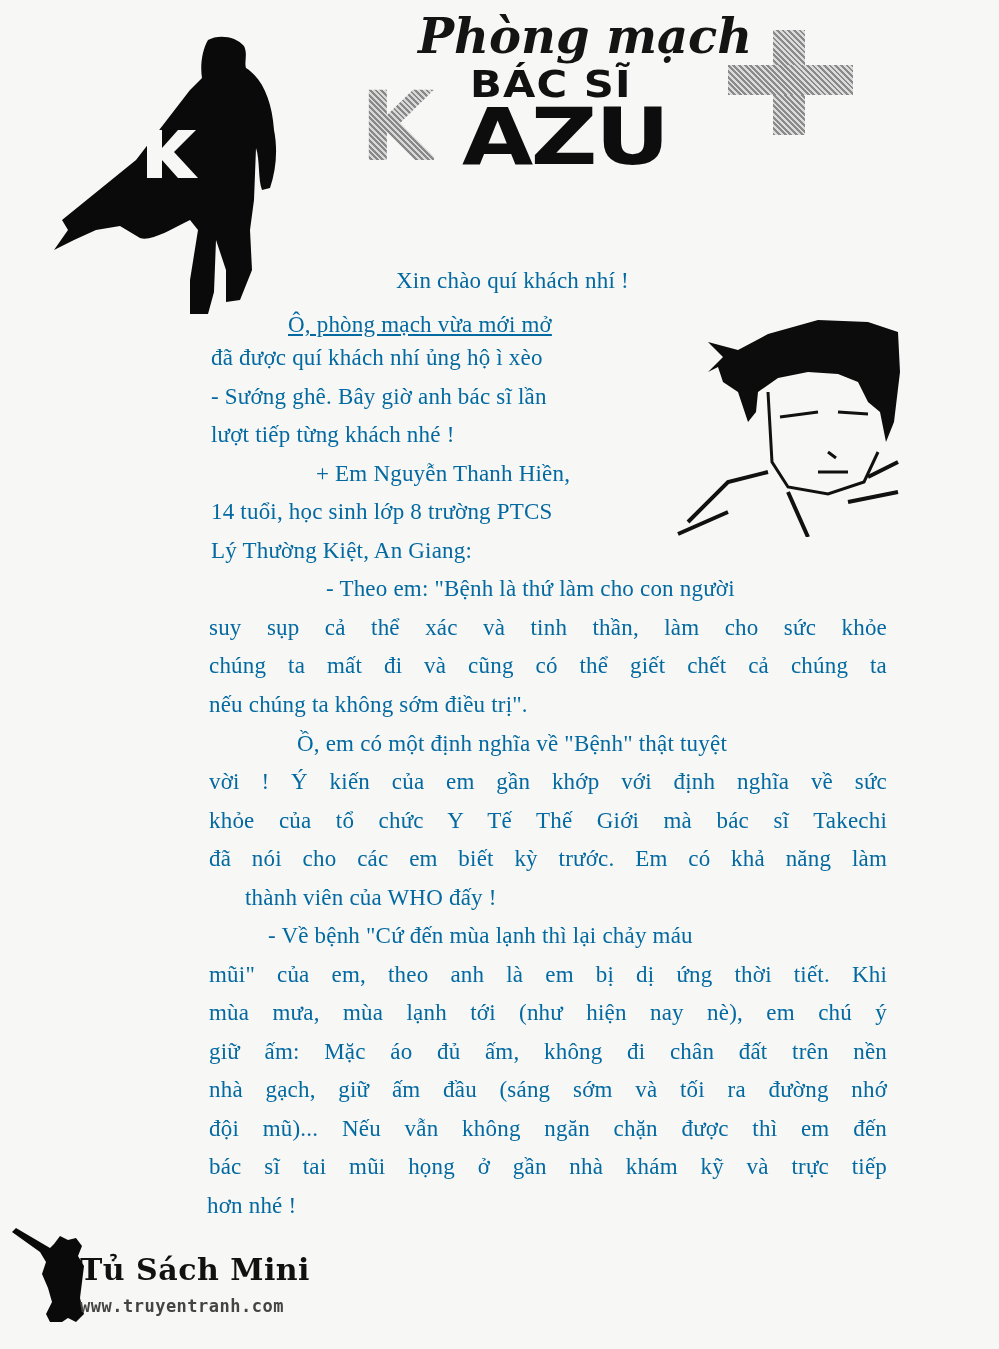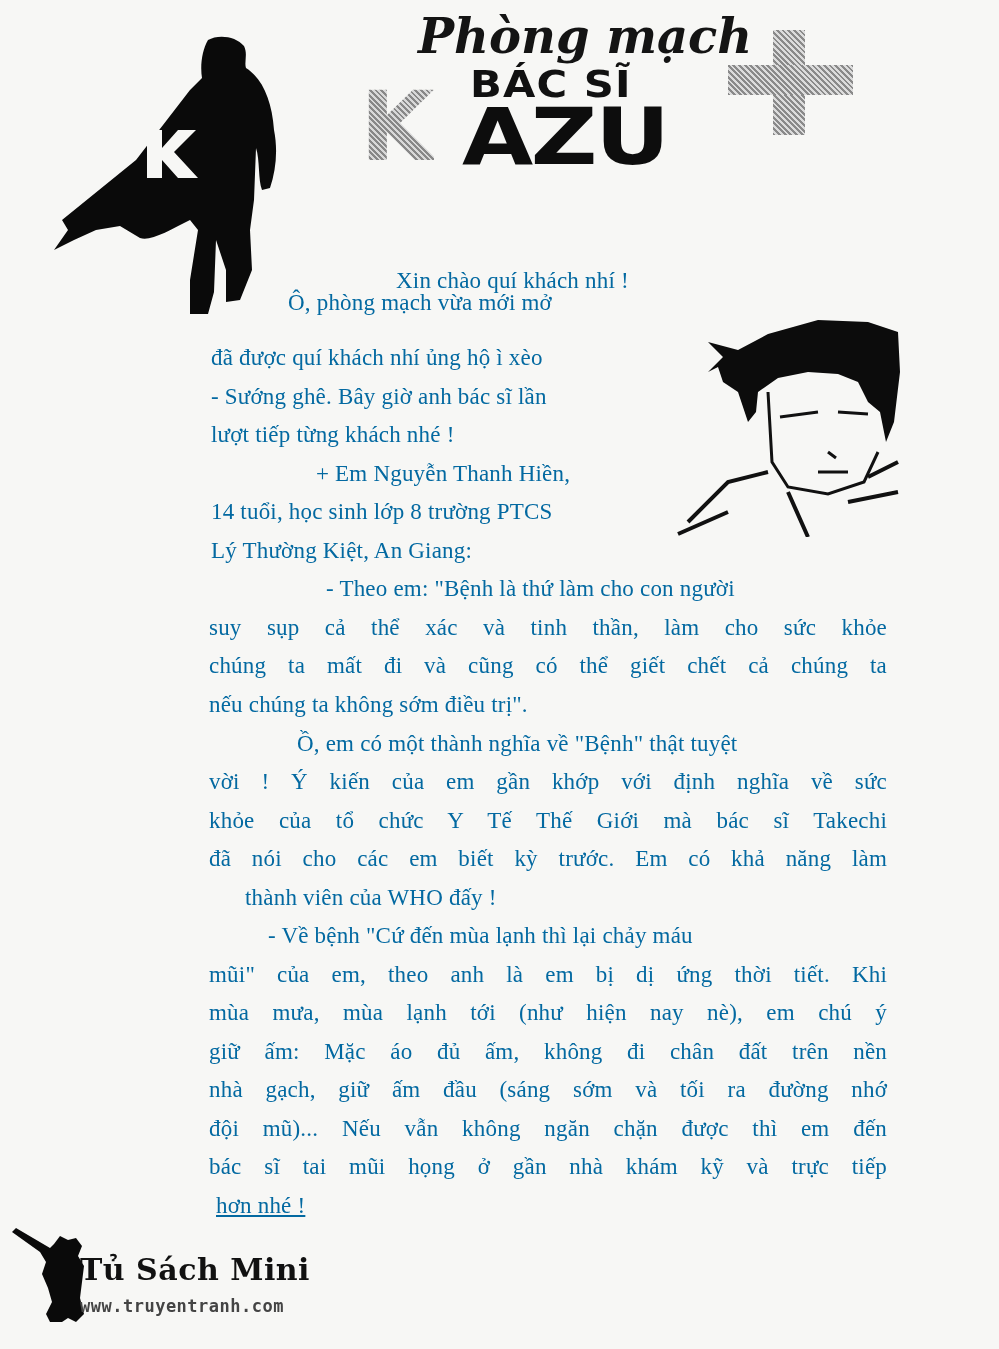--- a/index.html
+++ b/index.html
@@ -91,43 +91,43 @@
 </svg>
 
 <svg class="abs portrait" viewBox="0 0 240 225">
   <path fill="#0c0c0c" d="M40 30 L70 38 L100 22 L150 8 L200 10 L230 20 L232 60 L226 110 L218 130 L212 100 L200 90 L190 70 L170 62 L140 60 L110 66 L90 80 L88 100 L80 110 L70 80 L55 70 L50 55 L40 60 L55 45 Z"></path>
   <path fill="none" stroke="#111" stroke-width="3" d="M112 105 L150 100 M170 100 L200 102 M160 140 L168 146 M150 160 L180 160 M100 80 L104 150 L120 175 L160 182 L196 170 L210 140"></path>
   <path fill="none" stroke="#111" stroke-width="4" d="M20 210 L60 170 L100 160 M120 180 L140 225 M200 165 L230 150 M180 190 L230 180 M10 222 L60 200"></path>
 </svg>
 
 <div>
   <div class="textline" style="left:396px; top:268px;">Xin chào quí khách nhí !</div>
-  <div class="textline" style="left:288px; top:290px;">Ô, phòng mạch vừa mới mở</div>
+  <div class="textline" style="left:288px; top:312px;text-decoration:underline;">Ô, phòng mạch vừa mới mở</div>
   <div class="textline" style="left:211px; top:345px;">đã được quí khách nhí ủng hộ ì xèo</div>
   <div class="textline" style="left:211px; top:384px;">- Sướng ghê. Bây giờ anh bác sĩ lần</div>
   <div class="textline" style="left:211px; top:422px;">lượt tiếp từng khách nhé !</div>
   <div class="textline" style="left:316px; top:461px;">+ Em Nguyễn Thanh Hiền,</div>
   <div class="textline" style="left:211px; top:499px;text-align:right;">14 tuổi, học sinh lớp 8 trường PTCS</div>
   <div class="textline" style="left:211px; top:538px;">Lý Thường Kiệt, An Giang:</div>
   <div class="textline" style="left:326px; top:576px;">- Theo em: "Bệnh là thứ làm cho con người</div>
   <div class="textline justify" style="left:209px; top:615px; width:678px;">suy sụp cả thể xác và tinh thần, làm cho sức khỏe</div>
   <div class="textline justify" style="left:209px; top:653px; width:678px;">chúng ta mất đi và cũng có thể giết chết cả chúng ta</div>
   <div class="textline" style="left:209px; top:692px;">nếu chúng ta không sớm điều trị".</div>
-  <div class="textline" style="left:297px; top:731px;">Ồ, em có một thành nghĩa về "Bệnh" thật tuyệt</div>
+  <div class="textline" style="left:297px; top:731px;">Ồ, em có một định nghĩa về "Bệnh" thật tuyệt</div>
   <div class="textline justify" style="left:209px; top:769px; width:678px;">vời ! Ý kiến của em gần khớp với định nghĩa về sức</div>
   <div class="textline justify" style="left:209px; top:808px; width:678px;">khỏe của tổ chức Y Tế Thế Giới mà bác sĩ Takechi</div>
   <div class="textline justify" style="left:209px; top:846px; width:678px;">đã nói cho các em biết kỳ trước. Em có khả năng làm</div>
   <div class="textline" style="left:209px; top:885px;margin-left:36px;">thành viên của WHO đấy !</div>
   <div class="textline" style="left:268px; top:923px;">- Về bệnh "Cứ đến mùa lạnh thì lại chảy máu</div>
   <div class="textline justify" style="left:209px; top:962px; width:678px;">mũi" của em, theo anh là em bị dị ứng thời tiết. Khi</div>
   <div class="textline justify" style="left:209px; top:1000px; width:678px;">mùa mưa, mùa lạnh tới (như hiện nay nè), em chú ý</div>
   <div class="textline justify" style="left:209px; top:1039px; width:678px;">giữ ấm: Mặc áo đủ ấm, không đi chân đất trên nền</div>
   <div class="textline justify" style="left:209px; top:1077px; width:678px;">nhà gạch, giữ ấm đầu (sáng sớm và tối ra đường nhớ</div>
   <div class="textline justify" style="left:209px; top:1116px; width:678px;">đội mũ)... Nếu vẫn không ngăn chặn được thì em đến</div>
   <div class="textline justify" style="left:209px; top:1154px; width:678px;">bác sĩ tai mũi họng ở gần nhà khám kỹ và trực tiếp</div>
-  <div class="textline" style="left:216px; top:1193px;text-decoration:underline;">hơn nhé !</div>
+  <div class="textline" style="left:207px; top:1193px;">hơn nhé !</div>
 </div>
 
 <svg class="abs footer-logo" viewBox="0 0 330 105">
   <path fill="#0a0a0a" d="M2 10 L6 6 L40 26 L44 22 L50 14 L58 18 L66 16 L72 24 L68 34 L74 44 L72 60 L70 76 L74 92 L66 100 L58 96 L52 100 L40 100 L36 92 L42 80 L38 66 L32 52 L36 40 L30 30 Z"></path>
 </svg>
 <div class="abs footer-title">Tủ Sách Mini</div>
 <div class="abs footer-url">www.truyentranh.com</div>
 
 </body></html>

